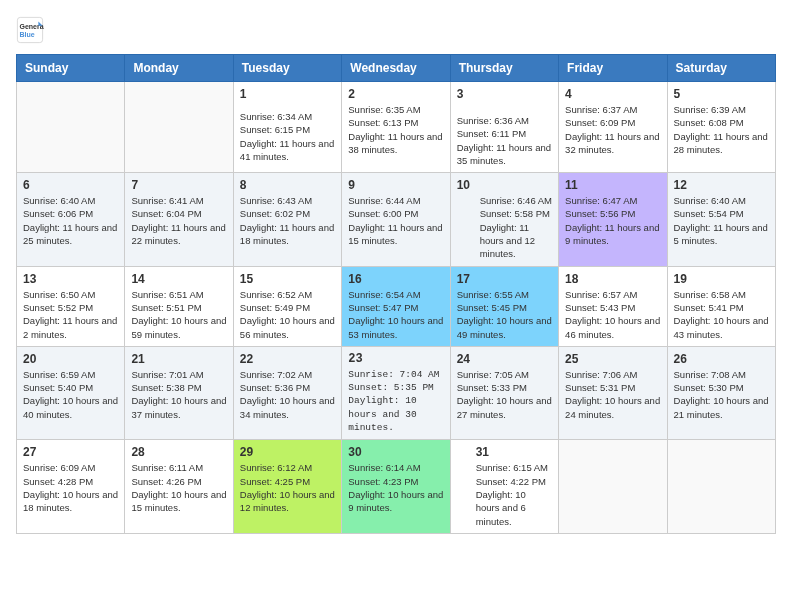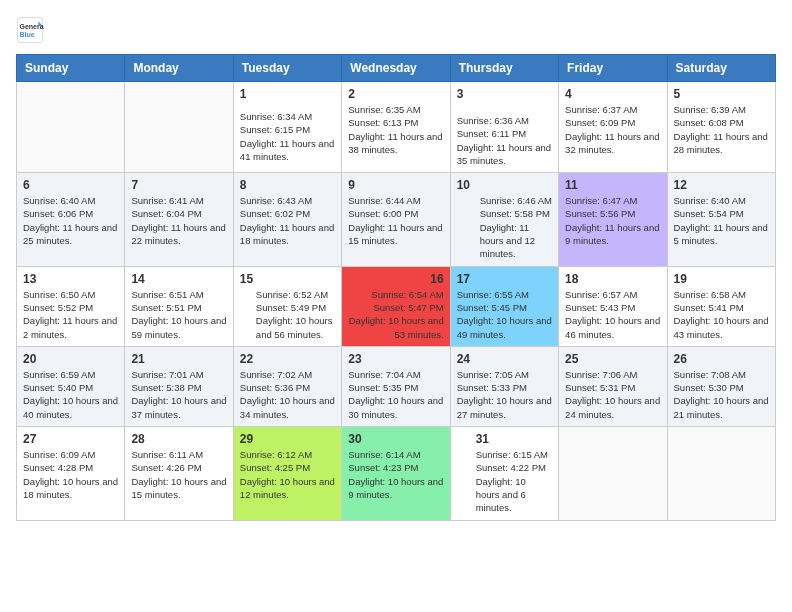--- a/index.html
+++ b/index.html
@@ -209,25 +209,25 @@
 Daylight: 11 hours and 2 minutes.</div>
         </td>
         <td style="background-color: rgb(255, 255, 255); margin-top: 36px;">
           <span class="day-number">14</span>
           <div class="day-info" style="white-space: pre-line;">Sunrise: 6:51 AM
 Sunset: 5:51 PM
 Daylight: 10 hours and 59 minutes.</div>
         </td>
         <td style="background-color: rgb(255, 255, 255);">
           <span class="day-number">15</span>
-          <div class="day-info" style="white-space: pre-line; margin-left: 16px;">Sunrise: 6:52 AM
+          <div class="day-info" style="white-space: pre-line;">Sunrise: 6:52 AM
 Sunset: 5:49 PM
 Daylight: 10 hours and 56 minutes.</div>
         </td>
-        <td style="background-color: #ef4444; text-align: right;">
+        <td style="background-color: #7dd3fc;">
           <span class="day-number">16</span>
           <div class="day-info" style="white-space: pre-line;">Sunrise: 6:54 AM
 Sunset: 5:47 PM
 Daylight: 10 hours and 53 minutes.</div>
         </td>
         <td style="background-color: #7dd3fc;">
           <span class="day-number">17</span>
           <div class="day-info" style="white-space: pre-line;">Sunrise: 6:55 AM
 Sunset: 5:45 PM
 Daylight: 10 hours and 49 minutes.</div>
@@ -257,21 +257,21 @@
           <div class="day-info" style="white-space: pre-line;">Sunrise: 7:01 AM
 Sunset: 5:38 PM
 Daylight: 10 hours and 37 minutes.</div>
         </td>
         <td style="background-color: rgb(240, 244, 248);">
           <span class="day-number">22</span>
           <div class="day-info" style="white-space: pre-line;">Sunrise: 7:02 AM
 Sunset: 5:36 PM
 Daylight: 10 hours and 34 minutes.</div>
         </td>
-        <td style="background-color: rgb(240, 244, 248);">
+        <td style="background-color: rgb(240, 244, 248); font-family: Liberation Mono, monospace;">
           <span class="day-number">23</span>
           <div class="day-info" style="white-space: pre-line;">Sunrise: 7:04 AM
 Sunset: 5:35 PM
 Daylight: 10 hours and 30 minutes.</div>
         </td>
         <td style="background-color: rgb(240, 244, 248);">
           <span class="day-number">24</span>
           <div class="day-info" style="white-space: pre-line;">Sunrise: 7:05 AM
 Sunset: 5:33 PM
 Daylight: 10 hours and 27 minutes.</div>

